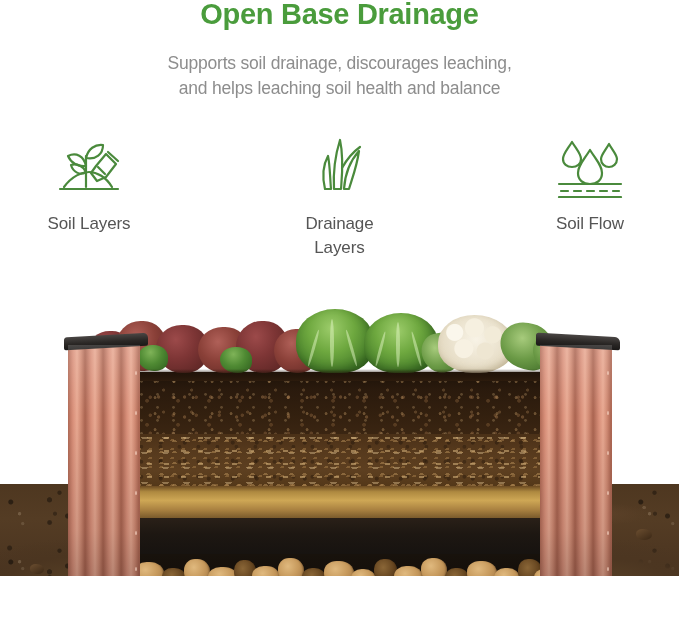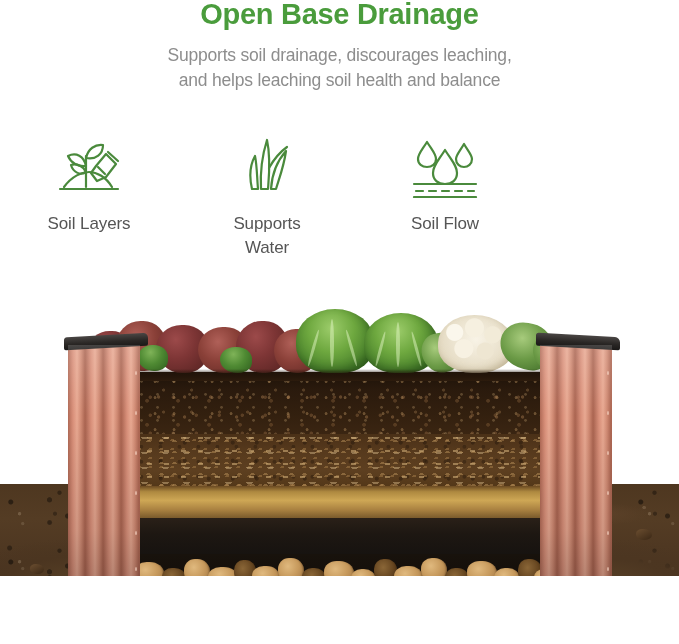--- a/index.html
+++ b/index.html
@@ -26,35 +26,35 @@
   .title {
     font-size: 29px;
     font-weight: bold;
     color: #4a9c3c;
     letter-spacing: -0.3px;
     line-height: 34px;
     margin-top: -3px;
   }
 
   .subtitle {
-    margin-top: 12px;
+    margin-top: 20px;
     font-size: 17.5px;
     font-weight: 400;
     color: #8d8d8d;
     line-height: 25px;
     letter-spacing: -0.2px;
   }
 
   
   .features {
     position: absolute;
     top: 132px; left: 0;
     width: 679px;
     display: flex;
-    justify-content: flex-start;
+    justify-content: space-between;
   }
   .feature {
     width: 178px;
     display: flex;
     flex-direction: column;
     align-items: center;
   }
   .feature-icon {
     height: 66px;
     display: flex;
@@ -335,22 +335,22 @@
     <div class="feature">
       <div class="feature-icon">
         <svg width="74" height="66" viewBox="0 0 74 66" fill="none" stroke="#4a8a3c" stroke-width="2.2" stroke-linecap="round" stroke-linejoin="round">
           <path d="M22 57 C19 44 20 33 25 24 C27 33 27 46 28 57 Z"></path>
           <path d="M31 57 C30 40 32 24 37 8 C41 26 39 44 38 57 Z"></path>
           <path d="M41 57 C42 42 47 29 56 19 C54 34 49 47 46 57 Z"></path>
           <path d="M39 36 C44 27 50 20 57 15"></path>
         </svg>
       </div>
       <div class="feature-label">
-        <div>Supports</div>
-        <div>Water</div>
+        <div>Drainage</div>
+        <div>Layers</div>
       </div>
     </div>
 
     <div class="feature">
       <div class="feature-icon">
         <svg width="78" height="62" viewBox="0 0 78 62" fill="none" stroke="#4a8a3c" stroke-width="2.2" stroke-linecap="round" stroke-linejoin="round">
           <path d="M21 6 C16 14 12 18 12 23 C12 28 16 31 21 31 C26 31 30 28 30 23 C30 18 26 14 21 6 Z"></path>
           <path d="M39 14 C32 25 27 30 27 37 C27 44 32 48 39 48 C46 48 51 44 51 37 C51 30 46 25 39 14 Z"></path>
           <path d="M58 8 C54 15 50 19 50 23 C50 28 54 31 58 31 C62 31 66 28 66 23 C66 19 62 15 58 8 Z"></path>
           <path d="M8 48 H70"></path>

